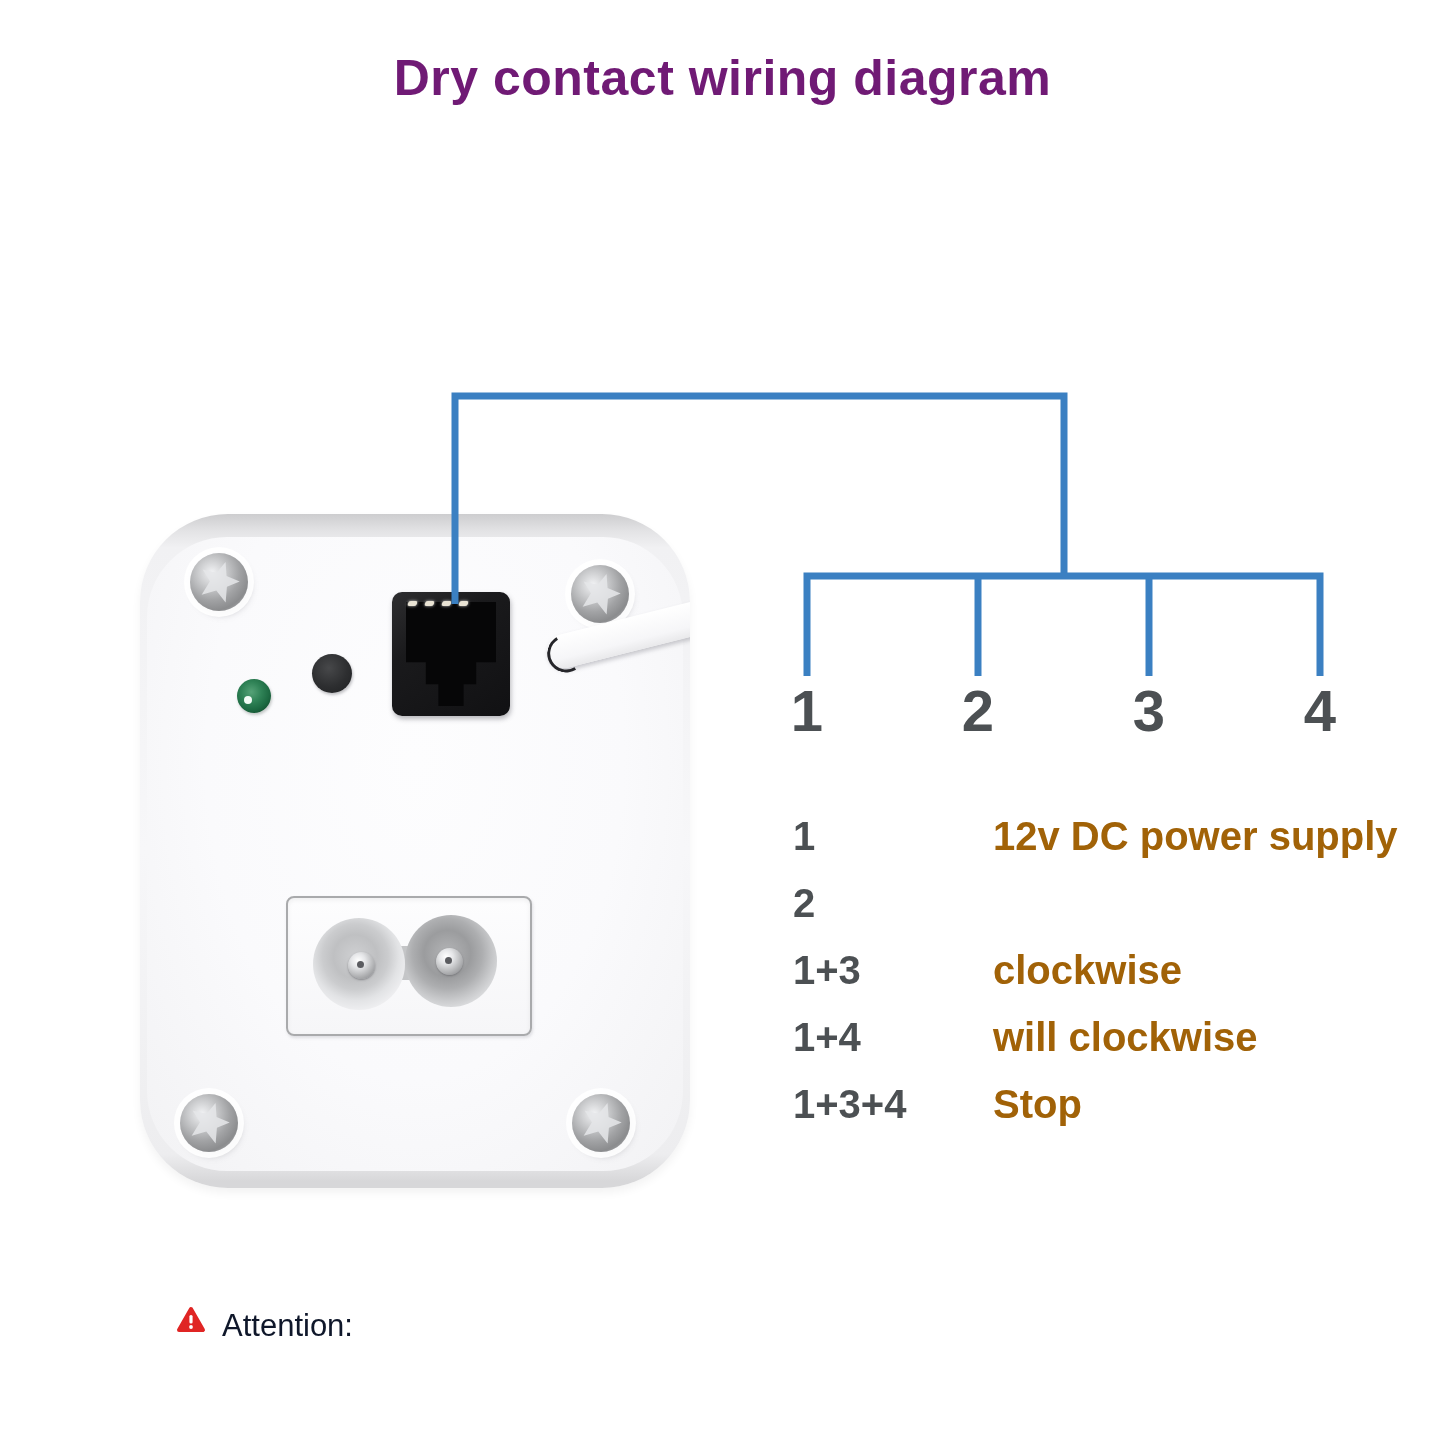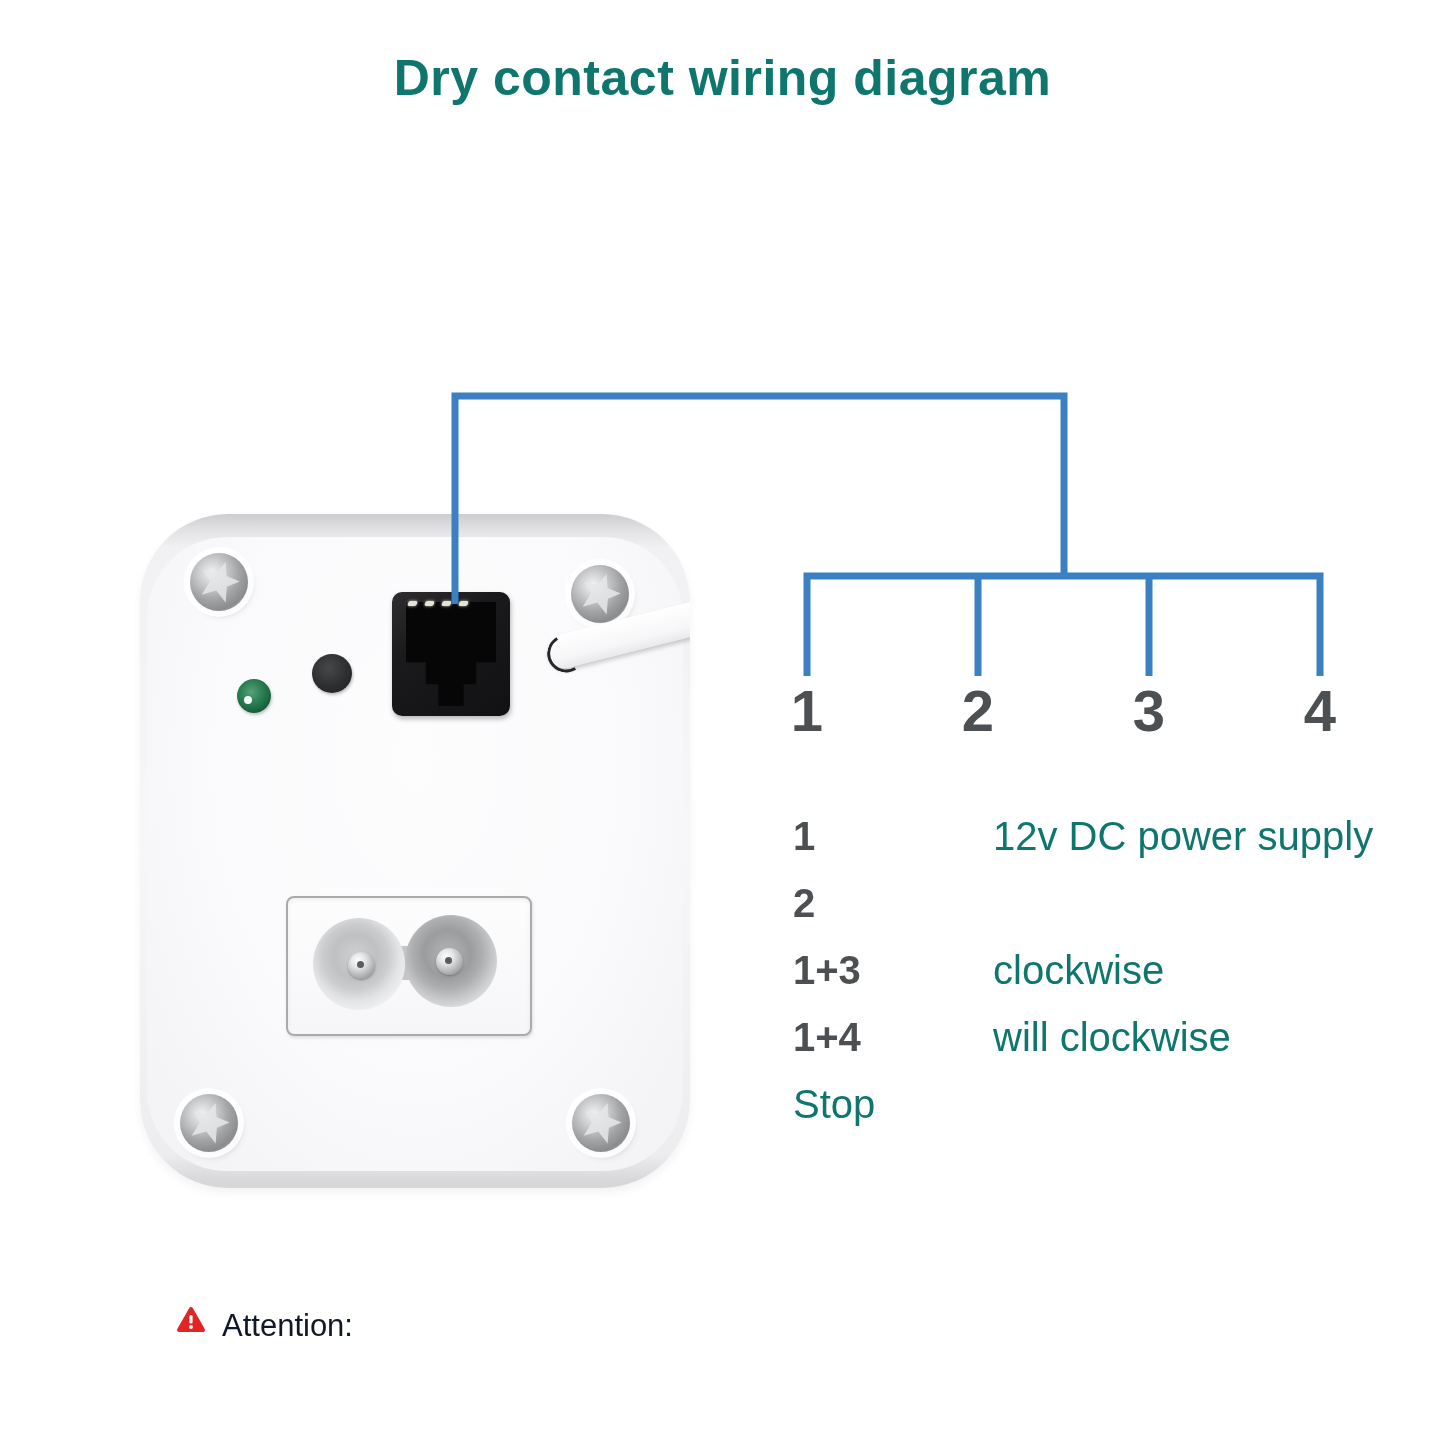--- a/index.html
+++ b/index.html
@@ -3,35 +3,35 @@
 <meta charset="utf-8">
 <style>
   html,body{margin:0;padding:0;background:#ffffff;}
   .canvas{
     position:relative;width:1445px;height:1445px;background:#ffffff;
     font-family:"Liberation Sans",sans-serif;overflow:hidden;
   }
   
   .page-title{
     position:absolute;top:48px;left:0;width:100%;text-align:center;
-    font-size:50px;font-weight:700;color:#0f766e;line-height:1.2;letter-spacing:.5px;
+    font-size:50px;font-weight:700;color:#701a75;line-height:1.2;letter-spacing:.5px;
   }
   
   .wires{position:absolute;left:0;top:0;width:1445px;height:1445px;z-index:3;pointer-events:none;}
   
   .tnum{
     position:absolute;top:682px;transform:translateX(-50%);
     font-size:58px;font-weight:700;color:#4c5053;line-height:1;z-index:4;
   }
   .tnum.t1{left:807px}.tnum.t2{left:978px}.tnum.t3{left:1149px}.tnum.t4{left:1320px}
   
   .legend{position:absolute;left:793px;top:803px;z-index:4;}
   .lrow{display:flex;align-items:center;height:67px;}
   .lkey{width:200px;font-size:40px;font-weight:700;color:#4c5053;}
-  .lval{font-size:40px;font-weight:400;color:#0f766e;white-space:nowrap;}
+  .lval{font-size:40px;font-weight:700;color:#a16207;white-space:nowrap;}
   
   .warn-icon{position:absolute;left:176px;top:1306px;width:30px;height:27px;z-index:4;}
   .attn-heading{position:absolute;left:222px;top:1307px;font-size:31px;color:#0f172a;line-height:1.2;z-index:4;}
   .attn-body{position:absolute;left:222px;top:1347px;font-size:28px;color:#7c8185;line-height:1.3;white-space:nowrap;z-index:4;}
   
   .device{
     position:absolute;left:140px;top:514px;width:550px;height:674px;z-index:1;
     border-radius:88px;overflow:hidden;
     background:linear-gradient(180deg,#cdcdcf 0%,#e3e3e5 2.5%,#f1f1f3 5%,#f7f7f9 50%,#ededef 95%,#d7d7d9 99%);
     box-shadow:0 5px 10px rgba(0,0,0,0.05);
@@ -164,20 +164,21 @@
     </div>
     <div class="lrow">
       <span class="lkey">1+3</span>
       <span class="lval">clockwise</span>
     </div>
     <div class="lrow">
       <span class="lkey">1+4</span>
       <span class="lval">will clockwise</span>
     </div>
     <div class="lrow">
+      <span class="lkey">1+3+4</span>
       <span class="lval">Stop</span>
     </div>
   </div>
 
   <svg class="warn-icon" viewBox="0 0 30 27">
     <path d="M15 3 L27 24 L3 24 Z" fill="#e02524" stroke="#e02524" stroke-width="4" stroke-linejoin="round"></path>
     <rect x="13.4" y="9" width="3.2" height="8.5" rx="1.5" fill="#ffffff"></rect>
     <circle cx="15" cy="21" r="1.9" fill="#ffffff"></circle>
   </svg>
   <div class="attn-heading">Attention:</div>

